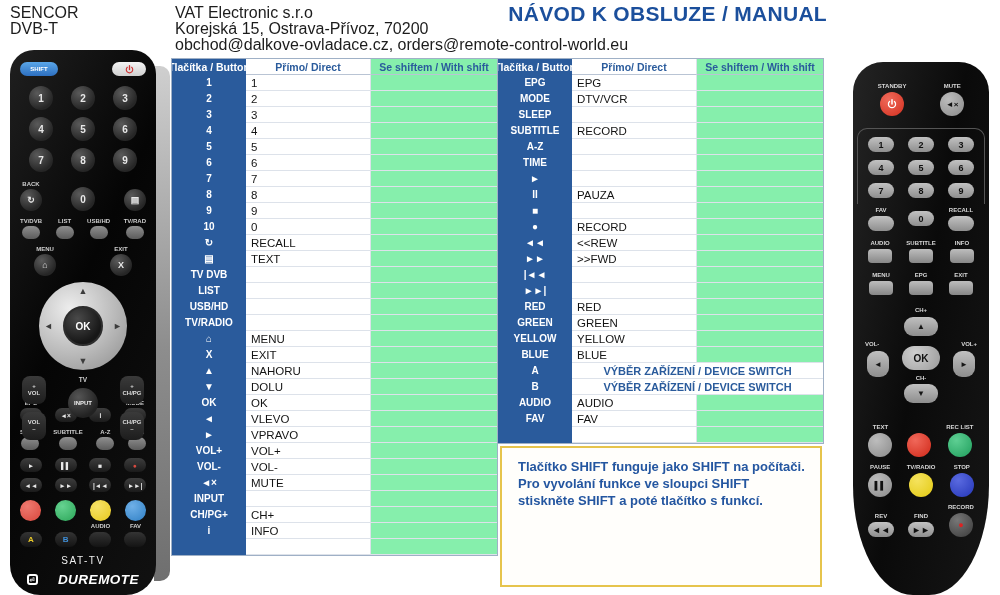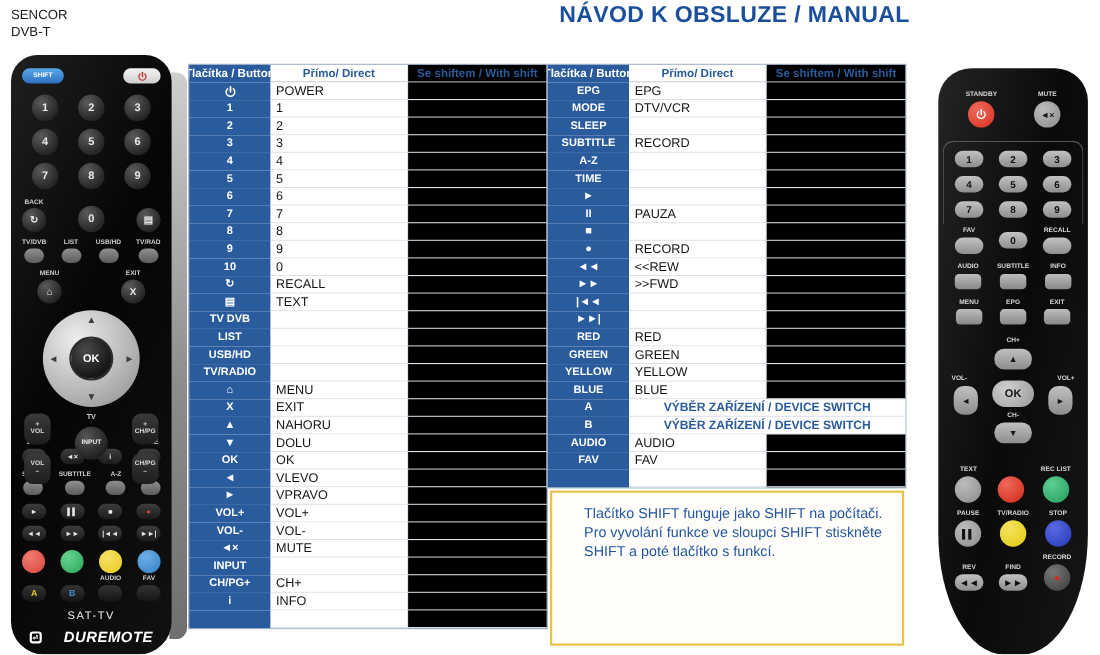--- a/index.html
+++ b/index.html
@@ -1,47 +1,47 @@
 <!DOCTYPE html>
 <html><head>
 <meta charset="utf-8">
 <style>
   html,body{margin:0;padding:0;background:#fff;}
   body{font-family:"Liberation Sans",sans-serif;}
   #page{position:relative;width:1000px;height:595px;background:#fff;overflow:hidden;}
 
   
-  .info-block{position:absolute;top:5px;font-size:12px;line-height:16px;color:#1c1c1c;}
+  .info-block{position:absolute;top:5px;font-size:16px;line-height:16px;color:#1c1c1c;}
   #brand-block{left:10px;}
   #company-block{left:175px;}
   #page-title{position:absolute;left:497px;top:2px;width:330px;text-align:right;
     font-size:21px;font-weight:bold;color:#1b4f9c;letter-spacing:.3px;}
 
   
   .map-table{position:absolute;top:58px;width:325px;border:1px solid #9fb0c6;box-sizing:content-box;background:#fff;}
   #left-table{left:171px;}
   #right-table{left:497px;}
   .trow{display:flex;height:16px;line-height:16px;}
   .cell{box-sizing:border-box;overflow:hidden;white-space:nowrap;}
   .cell.btn{width:74px;background:#2a5b9c;color:#fff;font-weight:bold;font-size:10px;
     text-align:center;flex:none;display:flex;align-items:center;justify-content:center;gap:1px;}
   .cell.btn svg{display:block;}
   .cell.direct{width:125px;padding-left:5px;font-size:11.5px;color:#141414;background:#fff;
     border-bottom:1px solid #dde2ea;border-right:1px solid #dde2ea;flex:none;}
-  .cell.shift{width:126px;background:#000000;border-bottom:1px solid #dde2ea;flex:none;}
+  .cell.shift{width:126px;background:#86efac;border-bottom:1px solid #dde2ea;flex:none;}
   .cell.span{width:251px;background:#fff;border-bottom:1px solid #dde2ea;flex:none;
     text-align:center;color:#2a5b9c;font-weight:bold;font-size:11px;}
   .thead .cell.direct,.thead .cell.shift{color:#2a5b9c;font-weight:bold;font-size:10.5px;
     text-align:center;padding-left:0;border-bottom:1px solid #b9c4d4;}
   .thead .cell.btn{font-size:10.5px;}
 
   
   #note-box{position:absolute;left:500px;top:446px;width:322px;height:141px;background:#fffefb;
     border:2px solid #e6c44c;box-sizing:border-box;padding:10px 12px;}
-  #note-box p{margin:0 0 13px 17px;font-size:13px;font-weight:normal;color:#2456a0;line-height:1.32;}
+  #note-box p{margin:0 0 13px 4px;font-size:13px;font-weight:bold;color:#2456a0;line-height:1.32;}
 
   
   .remote{position:absolute;}
   #left-remote{left:8px;top:50px;width:164px;height:545px;}
   .lr-edge{position:absolute;right:2px;top:16px;bottom:14px;width:16px;border-radius:0 10px 10px 0;
     background:linear-gradient(180deg,#cfcfcf,#8d8d8d 55%,#6f6f6f);}
   .lr-body{position:absolute;left:2px;top:0;width:146px;height:545px;border-radius:24px 24px 30px 30px;
     background:linear-gradient(115deg,#1f1f1f,#050505 45%,#111);display:flex;flex-direction:column;
     align-items:center;padding:12px 10px 8px;box-sizing:border-box;}
   .lr-row{display:flex;width:100%;justify-content:space-between;align-items:flex-end;}
@@ -130,39 +130,34 @@
 </style>
 </head>
 <body>
 
 <div id="page">
 
   <div id="brand-block" class="info-block">
     <div>SENCOR</div>
     <div>DVB-T</div>
   </div>
+  <div id="company-block" class="info-block">
+    <div>VAT Electronic s.r.o</div>
+    <div>Korejská 15, Ostrava-Přívoz, 70200</div>
+    <div>obchod@dalkove-ovladace.cz, orders@remote-control-world.eu</div>
+  </div>
   <div id="page-title">NÁVOD K OBSLUZE / MANUAL</div>
 
   <div id="left-table" class="map-table">
     <div class="trow thead">
       <div class="cell btn">Tlačítka / Button</div>
       <div class="cell direct">Přímo/ Direct</div>
       <div class="cell shift">Se shiftem / With shift</div>
     </div>
     <div id="left-tbody">
-        <div class="trow">
-          <div class="cell btn">
-            <svg width="11" height="11" viewBox="0 0 12 12">
-              <path d="M6 1v5" stroke="currentColor" stroke-width="1.8" fill="none" stroke-linecap="round"></path>
-              <path d="M3.1 3a4.3 4.3 0 1 0 5.8 0" stroke="currentColor" stroke-width="1.5" fill="none" stroke-linecap="round"></path>
-            </svg>
-          </div>
-          <div class="cell direct">POWER</div>
-          <div class="cell shift"></div>
-        </div>
         <div class="trow">
           <div class="cell btn">1</div>
           <div class="cell direct">1</div>
           <div class="cell shift"></div>
         </div>
         <div class="trow">
           <div class="cell btn">2</div>
           <div class="cell direct">2</div>
           <div class="cell shift"></div>
         </div>

